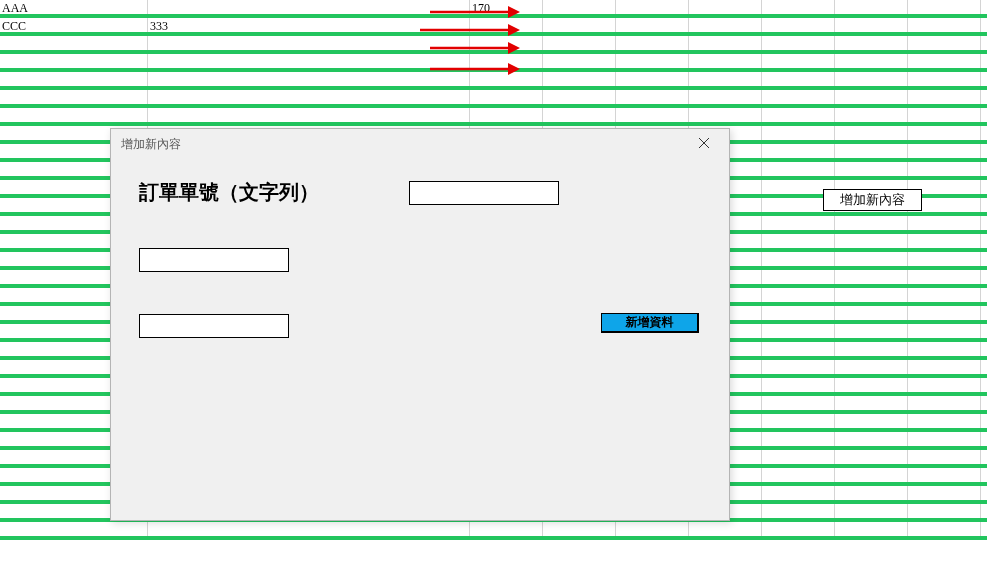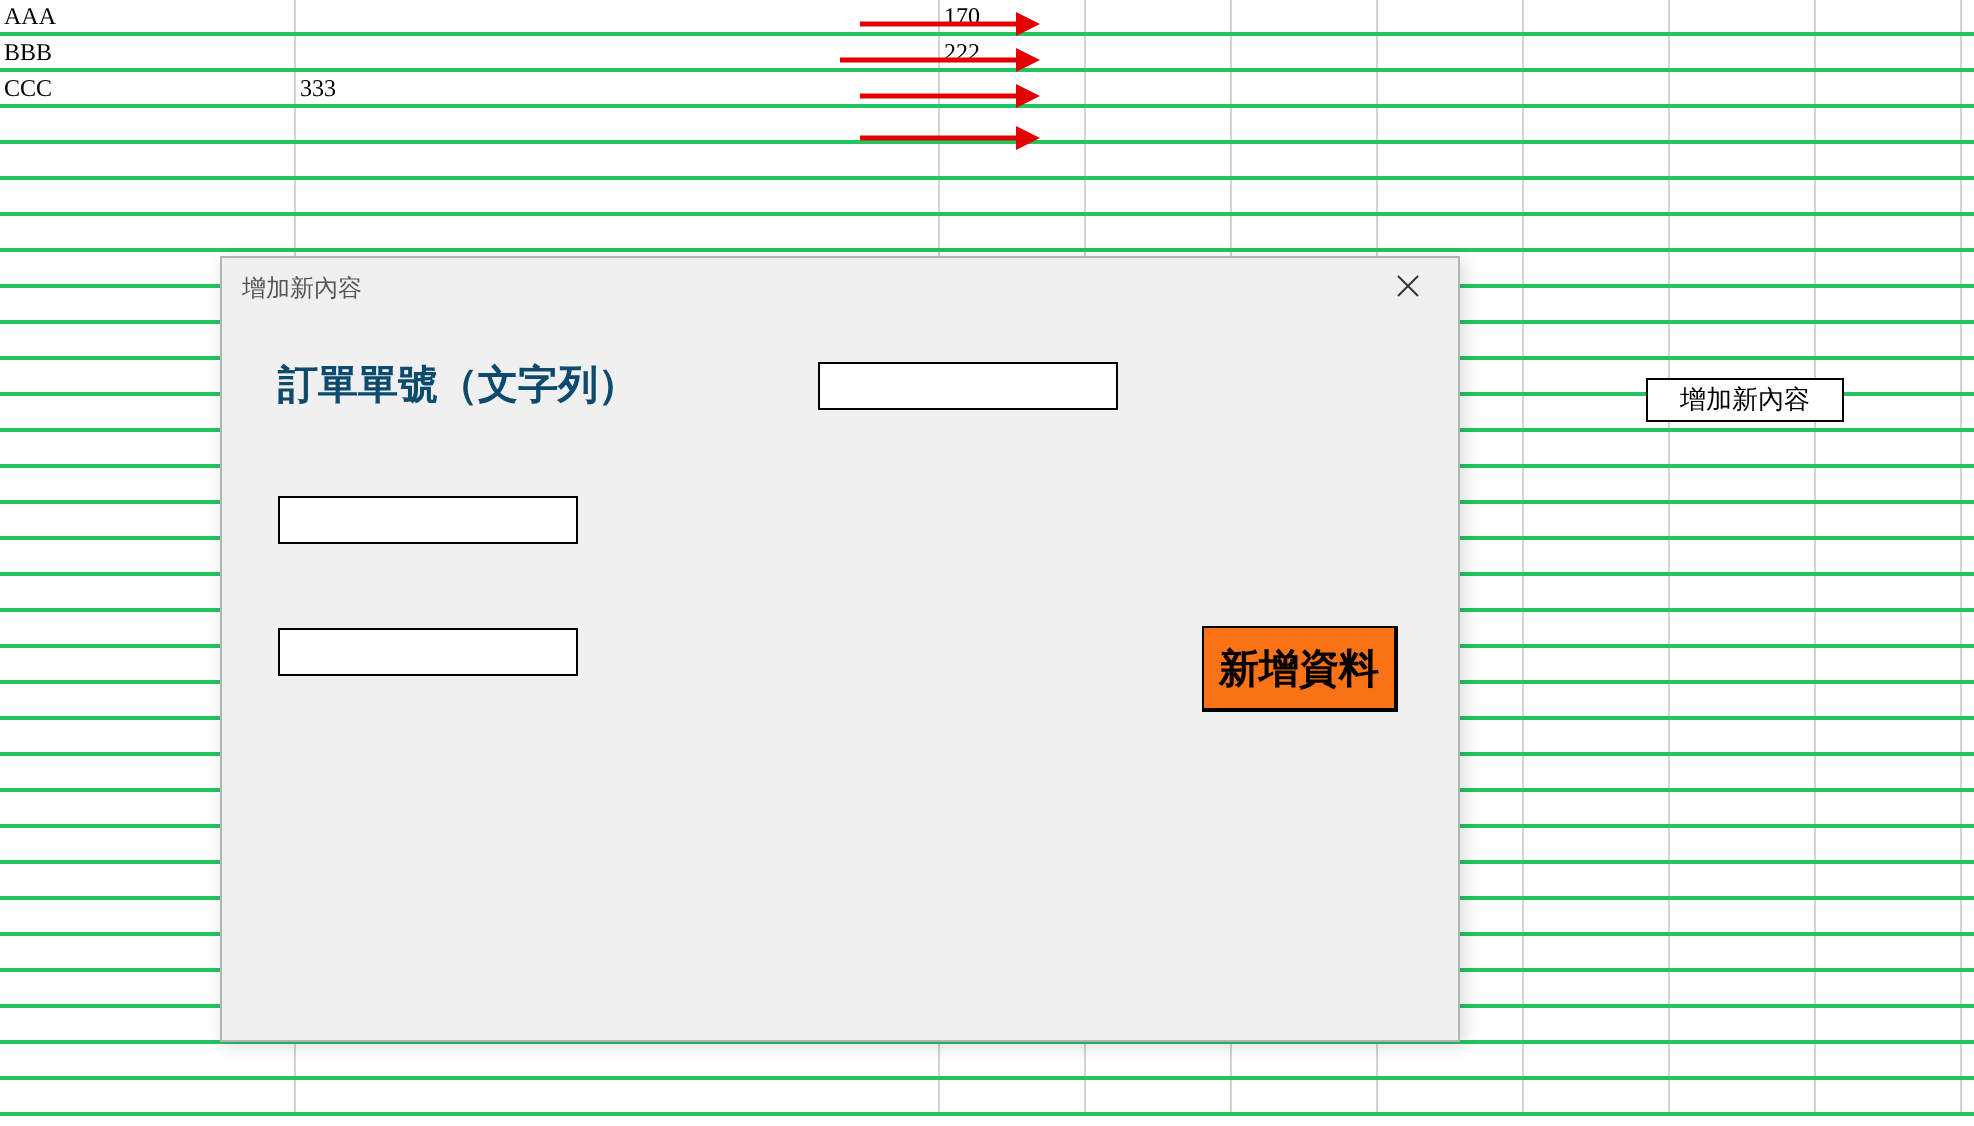--- a/index.html
+++ b/index.html
@@ -12,21 +12,21 @@
       overflow: hidden;
     }
     .spreadsheet {
       position: absolute;
       top: 0; left: 0;
       width: 100%; height: 100%;
     }
     .row {
       display: flex;
       height: 18px;
-      border-bottom: 2px solid #22c55e;
+      border-bottom: 4px solid #22c55e;
     }
     .cell {
       border-right: 1px solid #d4d4d4;
       font-size: 12px;
       padding: 1px 2px;
       white-space: nowrap;
       overflow: hidden;
       font-family: "Times New Roman", serif;
     }
     .cell.colA { width: 148px; }
@@ -99,65 +99,54 @@
     .form-row {
       display: flex;
       align-items: center;
       margin-bottom: 42px;
     }
     .form-label {
       width: 270px;
       font-size: 20px;
       font-weight: bold;
       font-family: "Microsoft JhengHei", sans-serif;
-      color: #0c4a6e;
+      color: #000000;
     }
     .form-input {
       width: 150px;
       height: 24px;
       border: 1px solid #000;
       background: #fff;
       padding: 2px 4px;
       font-size: 13px;
     }
     .submit-button {
       position: absolute;
       top: 154px;
       right: 30px;
       width: 98px;
-      height: 43px;
-      background: #f97316;
+      height: 20px;
+      background: #0ea5e9;
       border: 1px solid #000;
       border-right: 2px solid #000;
       border-bottom: 2px solid #000;
-      font-size: 20px;
+      font-size: 12px;
       font-weight: bold;
       font-family: "Microsoft JhengHei", sans-serif;
       cursor: pointer;
     }
   </style>
 </head>
 <body>
 
 <div class="spreadsheet">
   <div class="row">
     <div class="cell colA">AAA</div>
     <div class="cell colB"></div>
     <div class="cell colC">170</div>
-    <div class="cell colD"></div>
-    <div class="cell colE"></div>
-    <div class="cell colF"></div>
-    <div class="cell colG"></div>
-    <div class="cell colH"></div>
-    <div class="cell colI"></div>
-  </div>
-  <div class="row">
-    <div class="cell colA">BBB</div>
-    <div class="cell colB"></div>
-    <div class="cell colC">222</div>
     <div class="cell colD"></div>
     <div class="cell colE"></div>
     <div class="cell colF"></div>
     <div class="cell colG"></div>
     <div class="cell colH"></div>
     <div class="cell colI"></div>
   </div>
   <div class="row">
     <div class="cell colA">CCC</div>
     <div class="cell colB">333</div>

